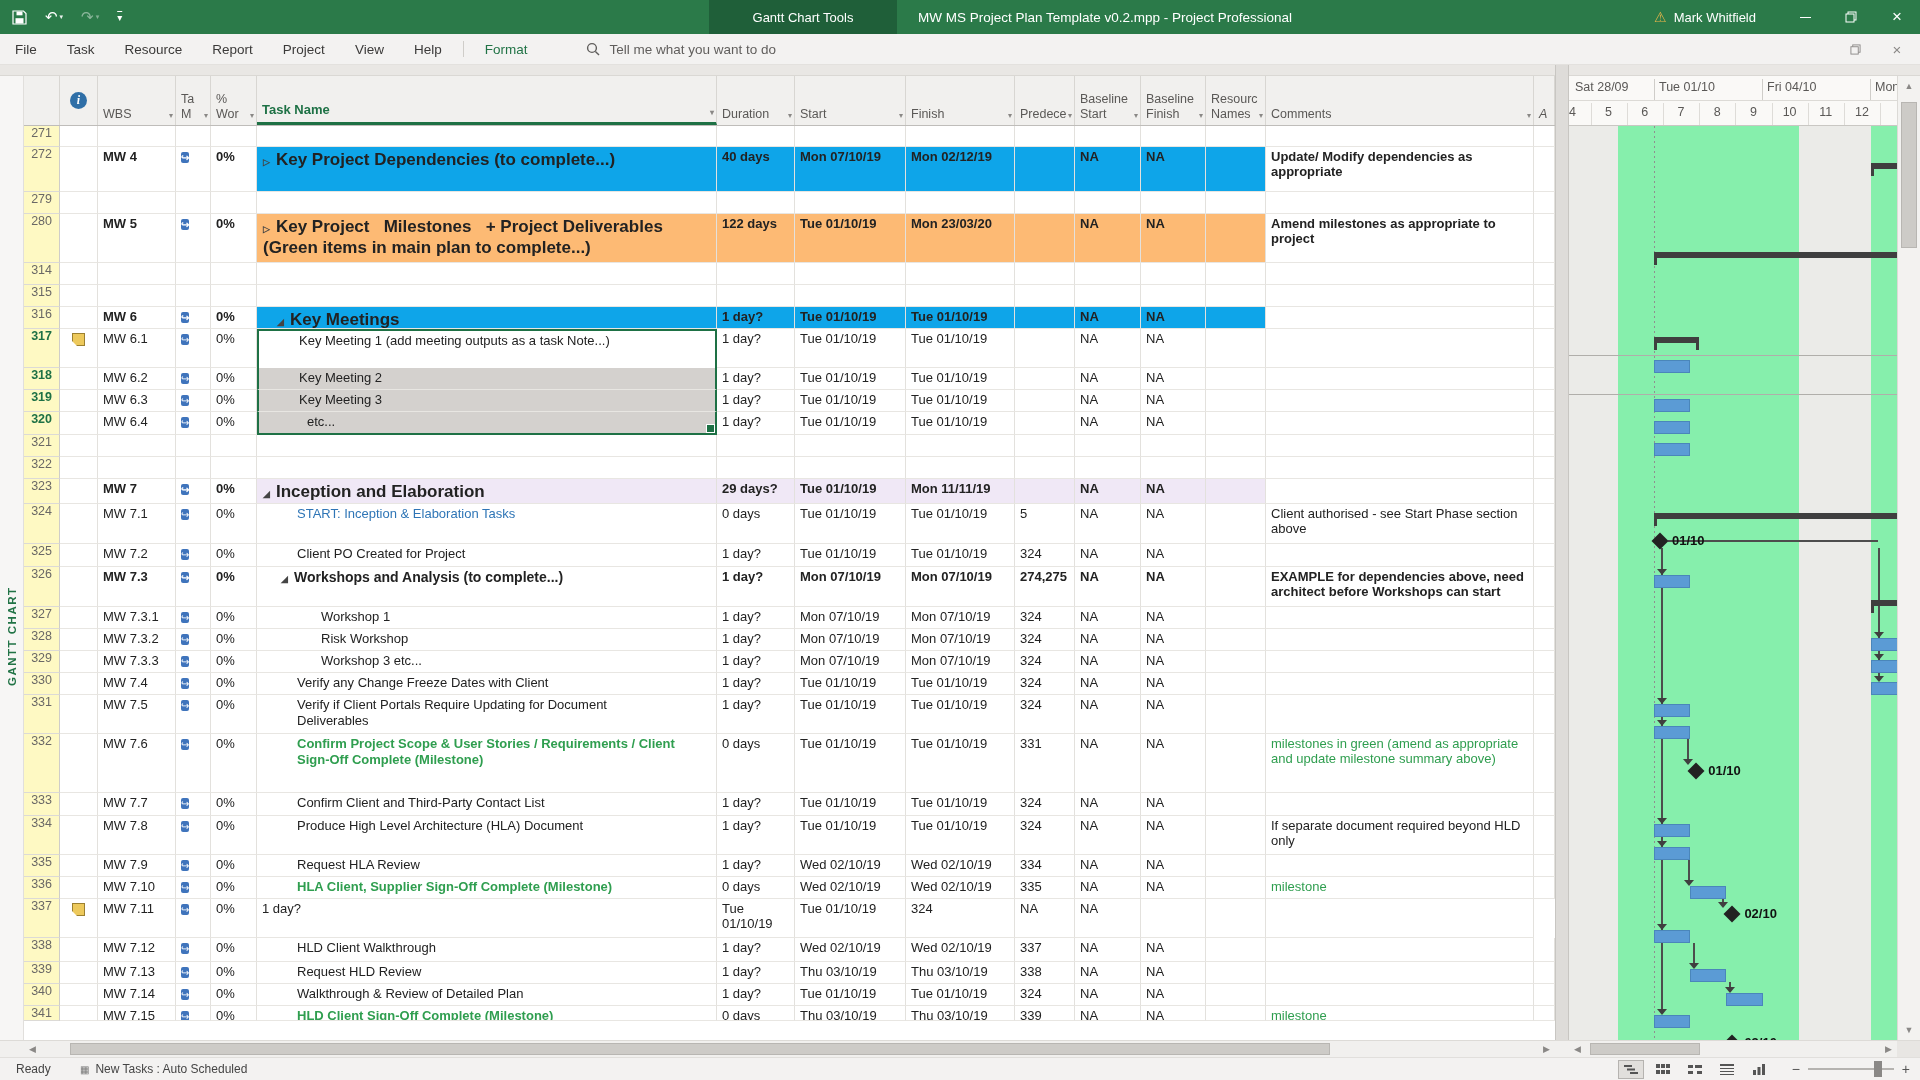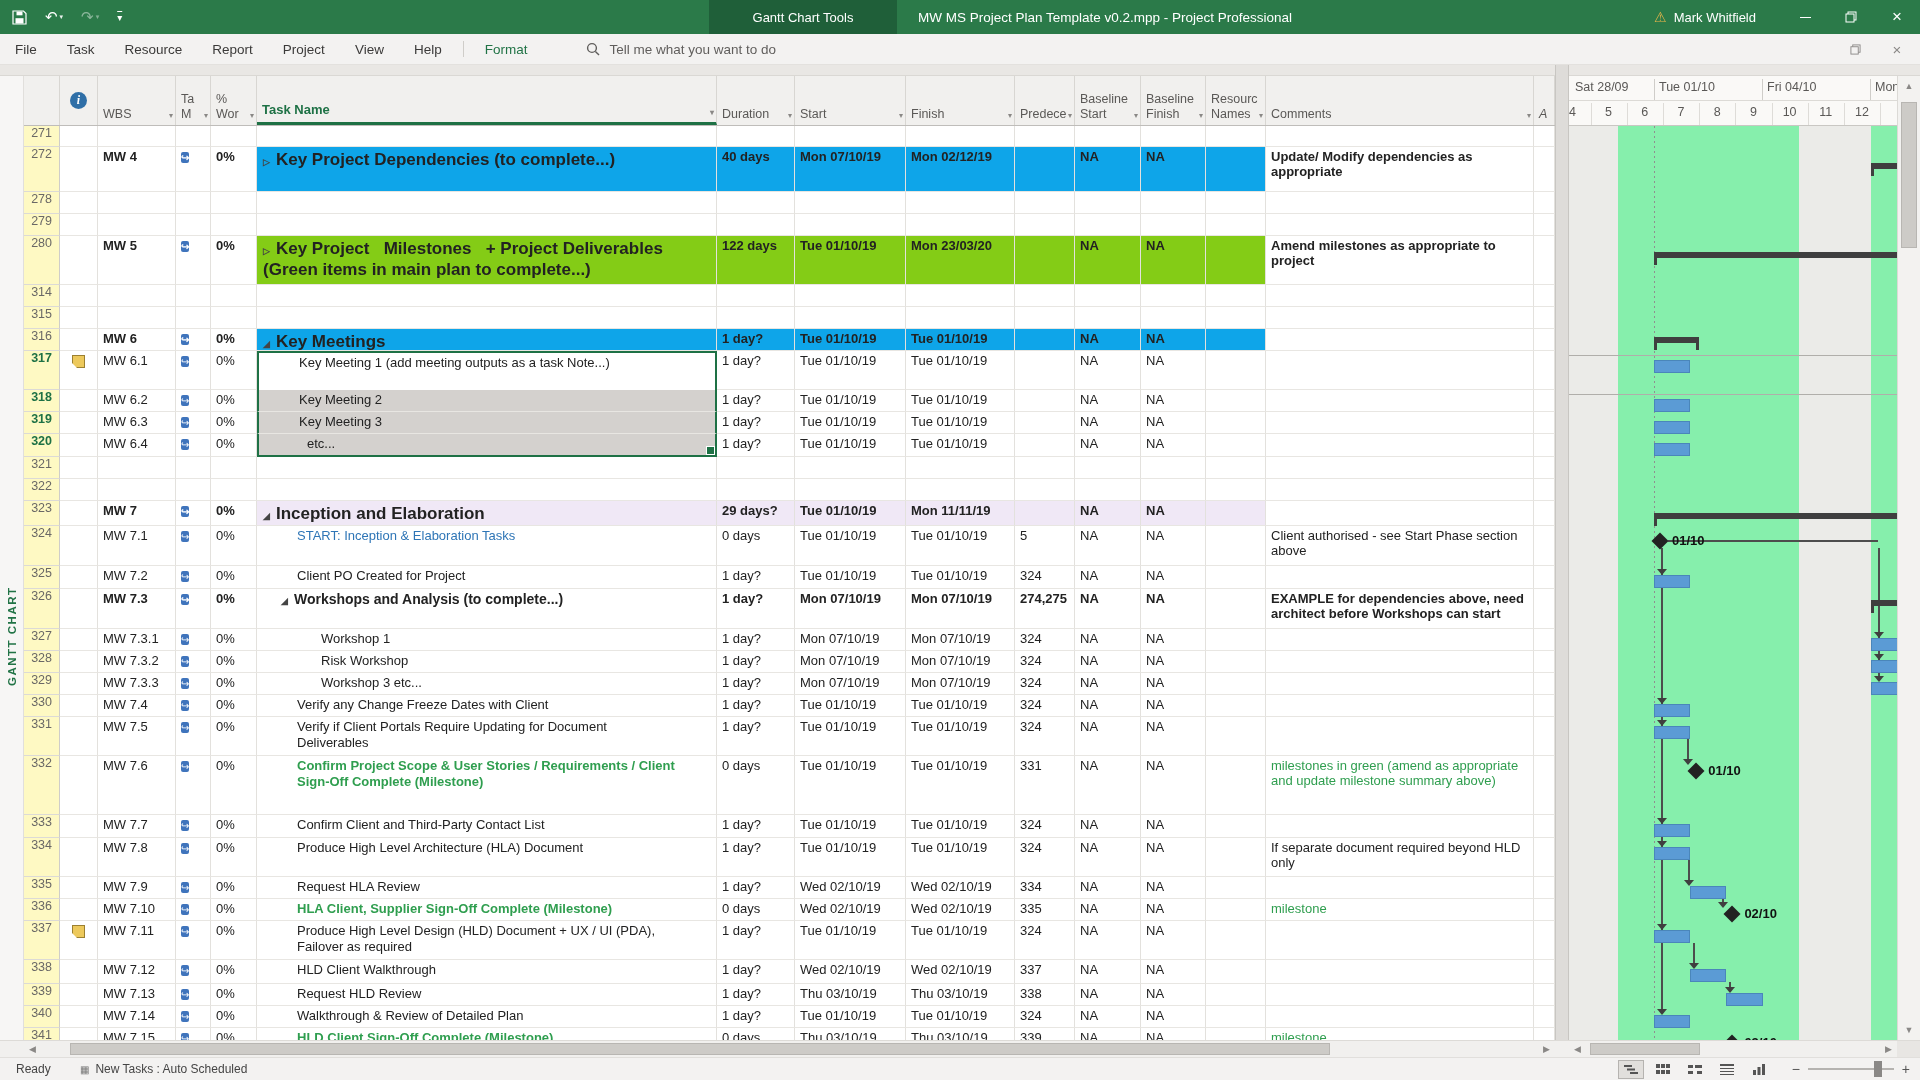--- a/index.html
+++ b/index.html
@@ -47,21 +47,21 @@
   .h-info { justify-content:center; }
   .info-glyph { width:17px; height:17px; border-radius:50%; background:#2f6fa7; color:#fff; font-size:12px; font-weight:bold; font-family:"Liberation Serif",serif; font-style:italic; display:flex; align-items:center; justify-content:center; margin-bottom:12px; }
   .t-rows { position:relative; height:914px; overflow:hidden; }
   .t-row { display:grid; grid-template-columns:var(--cols); }
   .tc { border-right:1px solid #e3e1dd; border-bottom:1px solid #e8e6e2; padding:2px 5px; font-size:13px; overflow:hidden; }
   .c-num { background:#fef9c3; color:#6a6866; text-align:right; padding-right:7px; border-right:1px solid #cfcdc9; border-bottom:1px solid #dcdad6; font-size:12.5px; }
   .c-num.g { color:#1e7145; font-weight:bold; }
   .c-info { display:flex; align-items:flex-start; justify-content:center; padding-top:4px; }
   .t-row.b .tc { font-weight:bold; }
   .f-o { background:#0ea5e9; }
-  .f-g { background:#84cc16; }
+  .f-g { background:#fdba74; }
   .f-p { background:#f0e8f6; }
   .c-name { white-space:pre-wrap; line-height:1.25; }
   .c-name .tri { margin-right:6px; font-size:9px; color:#444; }
   .name-xl { font-size:17px; }
   .name-md { font-size:14px; }
   .st-green { color:#2f9e4f; font-weight:bold; }
   .st-blue { color:#2e75b6; }
   .com-green { color:#2f9e4f; }
   .sel-a { border:2px solid #1e7145 !important; border-bottom-width:0 !important; }
   .sel-m { border-left:2px solid #1e7145 !important; border-right:2px solid #1e7145 !important; background:#d4d1ce; }
@@ -279,37 +279,20 @@
         <div class="tc f-o">Mon 07/10/19</div>
         <div class="tc f-o">Mon 02/12/19</div>
         <div class="tc f-o"></div>
         <div class="tc f-o">NA</div>
         <div class="tc f-o">NA</div>
         <div class="tc f-o"></div>
         <div class="tc">Update/ Modify dependencies as appropriate</div>
         <div class="tc"></div>
       </div>
       <div class="t-row" style="height: 22px;">
-        <div class="c-num">278</div>
-        <div class="tc c-info"></div>
-        <div class="tc"></div>
-        <div class="tc"></div>
-        <div class="tc"></div>
-        <div class="tc c-name" style="padding-left: 6px;"></div>
-        <div class="tc"></div>
-        <div class="tc"></div>
-        <div class="tc"></div>
-        <div class="tc"></div>
-        <div class="tc"></div>
-        <div class="tc"></div>
-        <div class="tc"></div>
-        <div class="tc"></div>
-        <div class="tc"></div>
-      </div>
-      <div class="t-row" style="height: 22px;">
         <div class="c-num">279</div>
         <div class="tc c-info"></div>
         <div class="tc"></div>
         <div class="tc"></div>
         <div class="tc"></div>
         <div class="tc c-name" style="padding-left: 6px;"></div>
         <div class="tc"></div>
         <div class="tc"></div>
         <div class="tc"></div>
         <div class="tc"></div>
@@ -370,21 +353,21 @@
         <div class="tc"></div>
         <div class="tc"></div>
         <div class="tc"></div>
       </div>
       <div class="t-row b" style="height: 22px;">
         <div class="c-num">316</div>
         <div class="tc c-info"></div>
         <div class="tc">MW 6</div>
         <div class="tc"><span class="mode-ico">↪</span></div>
         <div class="tc">0%</div>
-        <div class="tc c-name f-o" style="padding-left: 6px;"><span class="tri">◢</span><span class="name-xl">Key Meetings</span></div>
+        <div class="tc c-name f-o" style="padding-left: 20px;"><span class="tri">◢</span><span class="name-xl">Key Meetings</span></div>
         <div class="tc f-o">1 day?</div>
         <div class="tc f-o">Tue 01/10/19</div>
         <div class="tc f-o">Tue 01/10/19</div>
         <div class="tc f-o"></div>
         <div class="tc f-o">NA</div>
         <div class="tc f-o">NA</div>
         <div class="tc f-o"></div>
         <div class="tc"></div>
         <div class="tc"></div>
       </div>
@@ -733,22 +716,20 @@
         <div class="tc"></div>
       </div>
       <div class="t-row" style="height: 39px;">
         <div class="c-num">337</div>
         <div class="tc c-info">
           <span class="note-ico"></span>
         </div>
         <div class="tc">MW 7.11</div>
         <div class="tc"><span class="mode-ico">↪</span></div>
         <div class="tc">0%</div>
-        <div class="tc c-name" style="padding-left: 40px;"><span>Produce High Level Design (HLD) Document + UX / UI (PDA),
-Failover as required</span></div>
         <div class="tc">1 day?</div>
         <div class="tc">Tue 01/10/19</div>
         <div class="tc">Tue 01/10/19</div>
         <div class="tc">324</div>
         <div class="tc">NA</div>
         <div class="tc">NA</div>
         <div class="tc"></div>
         <div class="tc"></div>
         <div class="tc"></div>
       </div>

